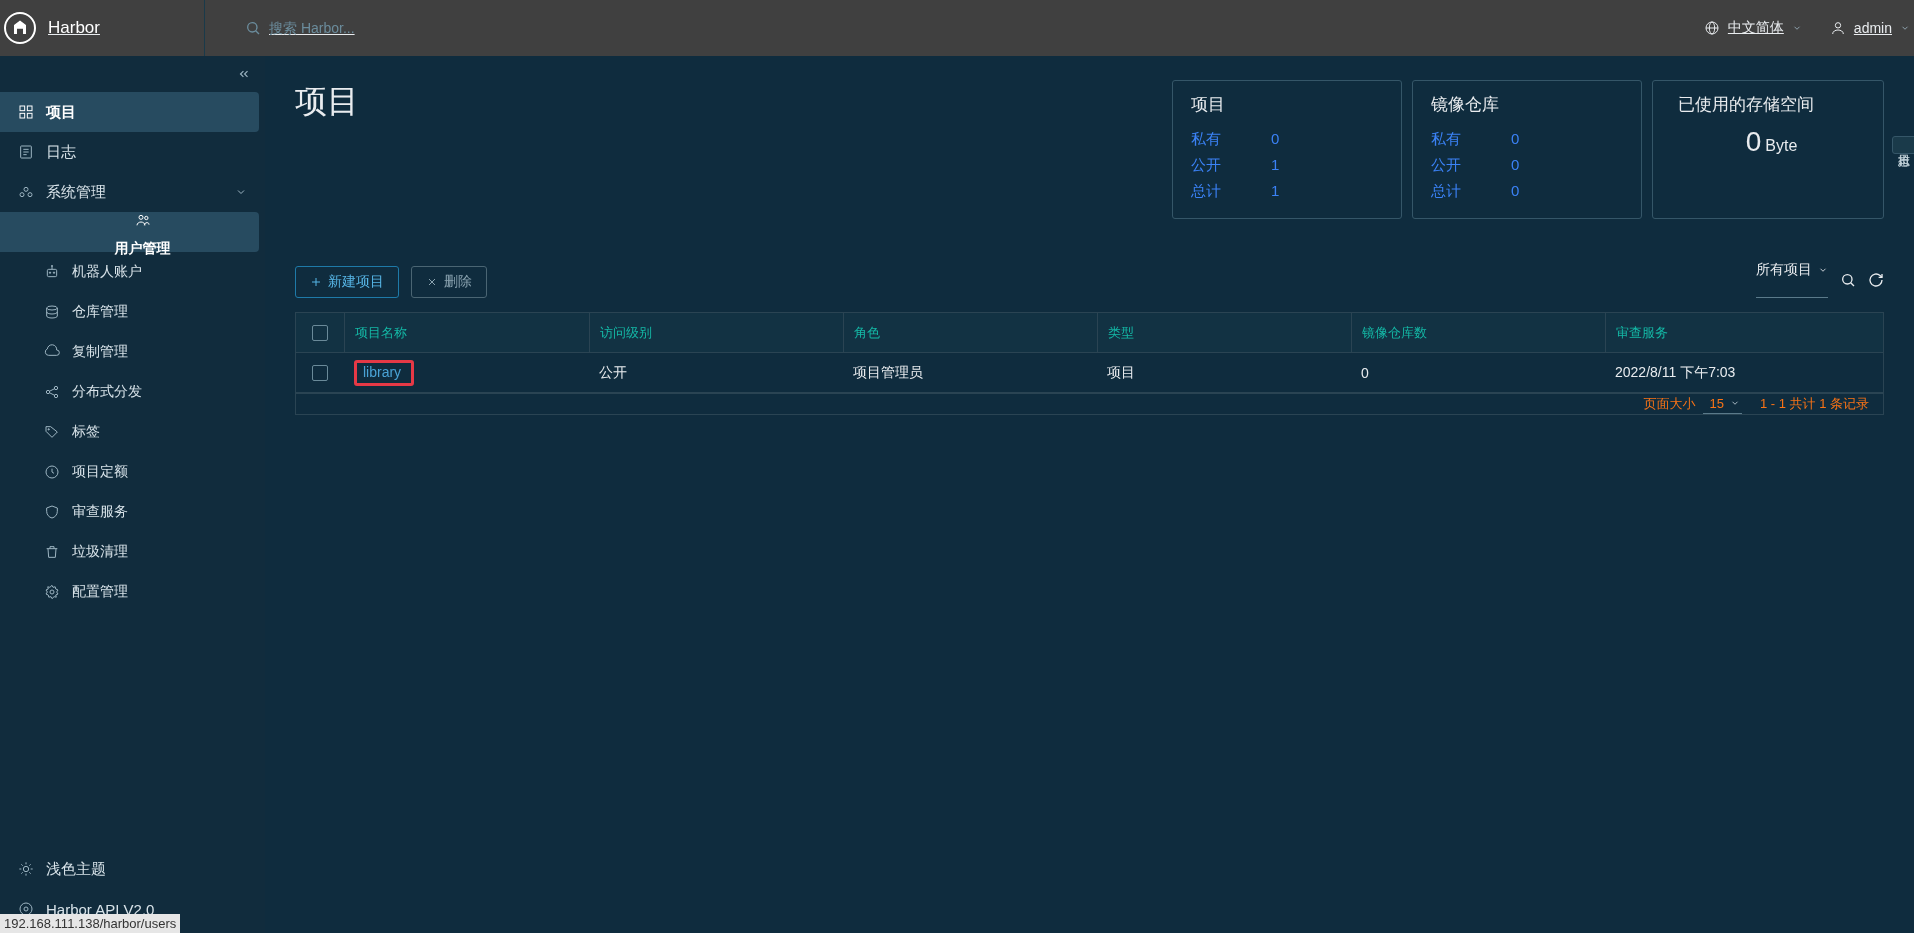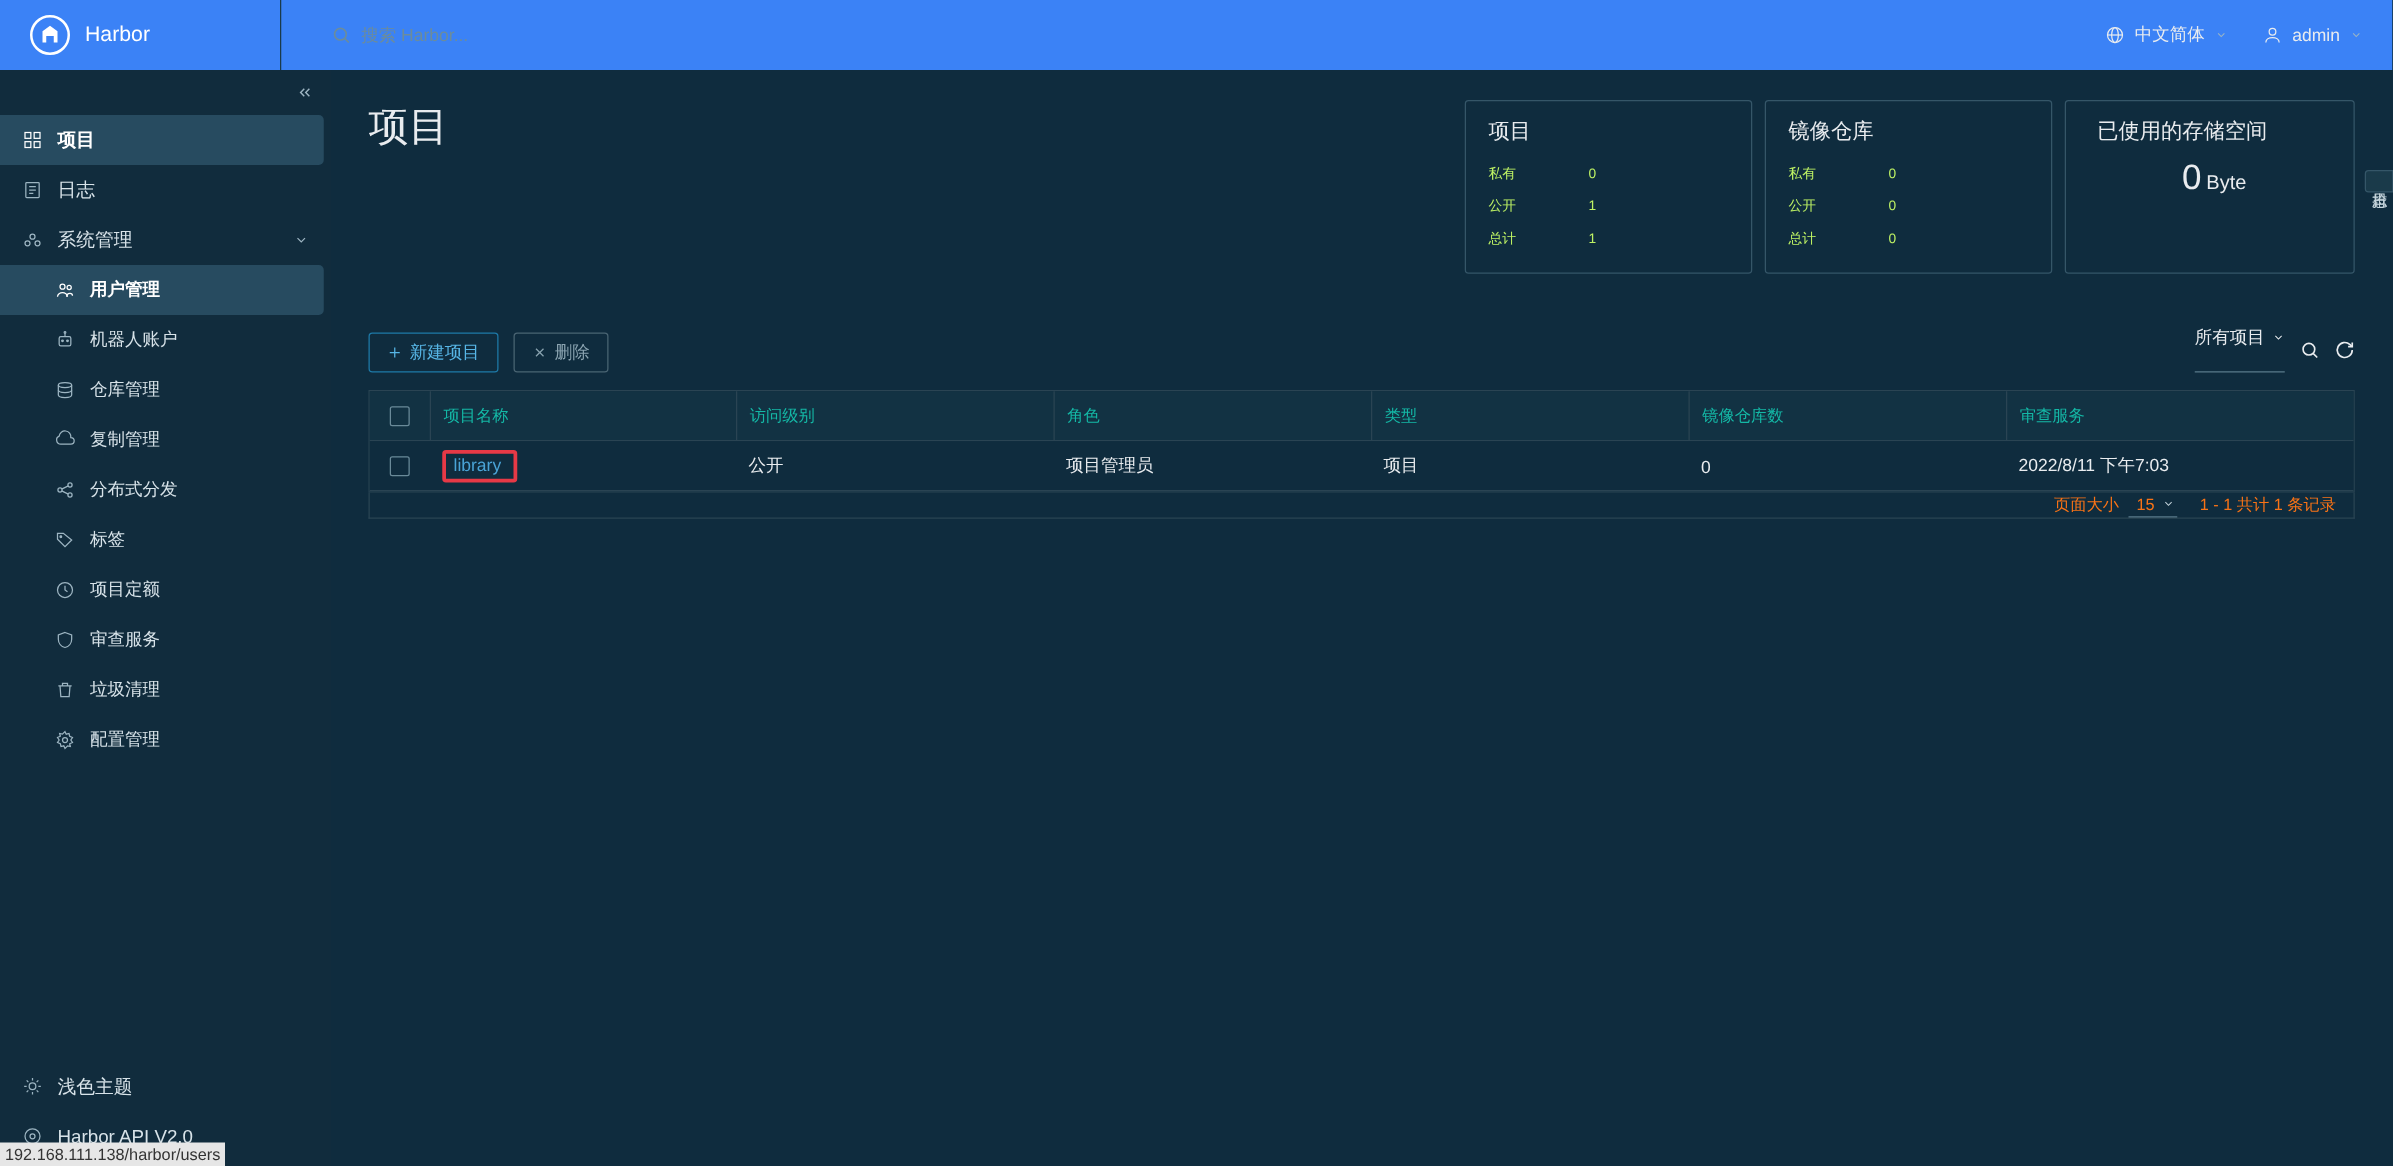--- a/index.html
+++ b/index.html
@@ -1,51 +1,51 @@
 <!DOCTYPE html>
 <html><head>
 <meta charset="utf-8">
 <style>
 * { margin:0; padding:0; box-sizing:border-box; }
 body { font-family:"Segoe UI","Helvetica Neue",Arial,sans-serif; background:#0f2c3e; color:#e9ecef; width:1914px; height:933px; overflow:hidden; font-size:14px; }
 
 
-.header { height:56px; background:#3b82f6; display:flex; align-items:center; padding:0 24px; position:relative; }
+.header { height:56px; background:#404040; display:flex; align-items:center; padding:0 4px; position:relative;text-decoration:underline; }
 .logo-wrap { display:flex; align-items:center; gap:12px; width:200px; }
 .logo-circle { width:32px; height:32px; border-radius:50%; border:2px solid #fff; display:flex; align-items:center; justify-content:center; }
 .brand { font-size:17px; font-weight:500; color:#fff; }
 .search-wrap { display:flex; align-items:center; gap:8px; color:#6b8c9c; padding-left:40px; border-left:1px solid #1a3a4a; height:100%; }
 .search-input { background:transparent; border:none; outline:none; color:#e9ecef; font-size:14px; width:200px; }
 .search-input::placeholder { color:#6b8c9c; }
 .header-right { margin-left:auto; display:flex; align-items:center; gap:28px; }
 .hr-item { display:flex; align-items:center; gap:8px; color:#e9ecef; cursor:pointer; }
 
 
 .layout { display:flex; height:calc(933px - 56px); }
 .sidebar { width:265px; background:#112c3d; display:flex; flex-direction:column; position:relative; }
 .collapse-btn { height:36px; display:flex; align-items:center; justify-content:flex-end; padding-right:14px; color:#9db5c2; cursor:pointer; }
 .nav { flex:1; overflow:auto; }
 .nav-item { display:flex; align-items:center; gap:12px; padding:0 18px; height:40px; color:#d8e3e9; cursor:pointer; font-size:15px; }
 .nav-item.active { background:#274b60; color:#fff; font-weight:600; border-radius:0 4px 4px 0; margin-right:6px; }
 .nav-item.sub { padding-left:44px; font-size:14px; height:40px; }
-.nav-item.sub.active { background:#274b60; font-weight:600; }
+.nav-item.sub.active { background:#274b60; font-weight:600;flex-direction:column; }
 .nav-item .chev { margin-left:auto; }
 .nav-icon { width:16px; display:flex; justify-content:center; color:#9db5c2; }
 .nav-item.active .nav-icon { color:#fff; }
 .nav-bottom { margin-top:auto; padding-bottom:4px; }
 
 
 .main { flex:1; padding:24px 30px 0 30px; position:relative; background:#0f2c3e; overflow:auto; }
 .page-title { font-size:32px; font-weight:400; color:#e9ecef; }
 .top-row { display:flex; align-items:flex-start; }
 .cards { margin-left:auto; display:flex; gap:10px; }
 .card { border:1px solid #355668; border-radius:3px; padding:12px 18px 14px; min-width:230px; }
 .card.last { min-width:232px;padding-left:25px; }
 .card-title { font-size:17px; color:#e9ecef; margin-bottom:10px; }
-.card-row { display:flex; font-size:11px; color:#bef264; line-height:26px; }
+.card-row { display:flex; font-size:15px; color:#3b82f6; line-height:26px; }
 .card-row .lbl { width:80px; }
 .card-row .val { font-weight:500; }
 .storage-val { font-size:28px; text-align:center; font-weight:500; margin-top:6px; }
 .storage-unit { font-size:16px; font-weight:400; margin-left:4px; }
 
 .toolbar { display:flex; align-items:flex-end; margin-top:42px; gap:12px;font-family:Liberation Serif, serif; }
 .btn { display:flex; align-items:center; gap:6px; padding:6px 14px; border-radius:3px; cursor:pointer; font-size:14px; }
 .btn-primary { border:1px solid #1e7aa8; color:#57b6e6; }
 .btn-secondary { border:1px solid #4a6573; color:#8aa3b0; }
 .tb-right { margin-left:auto; display:flex; align-items:center; gap:12px; color:#e9ecef; }

